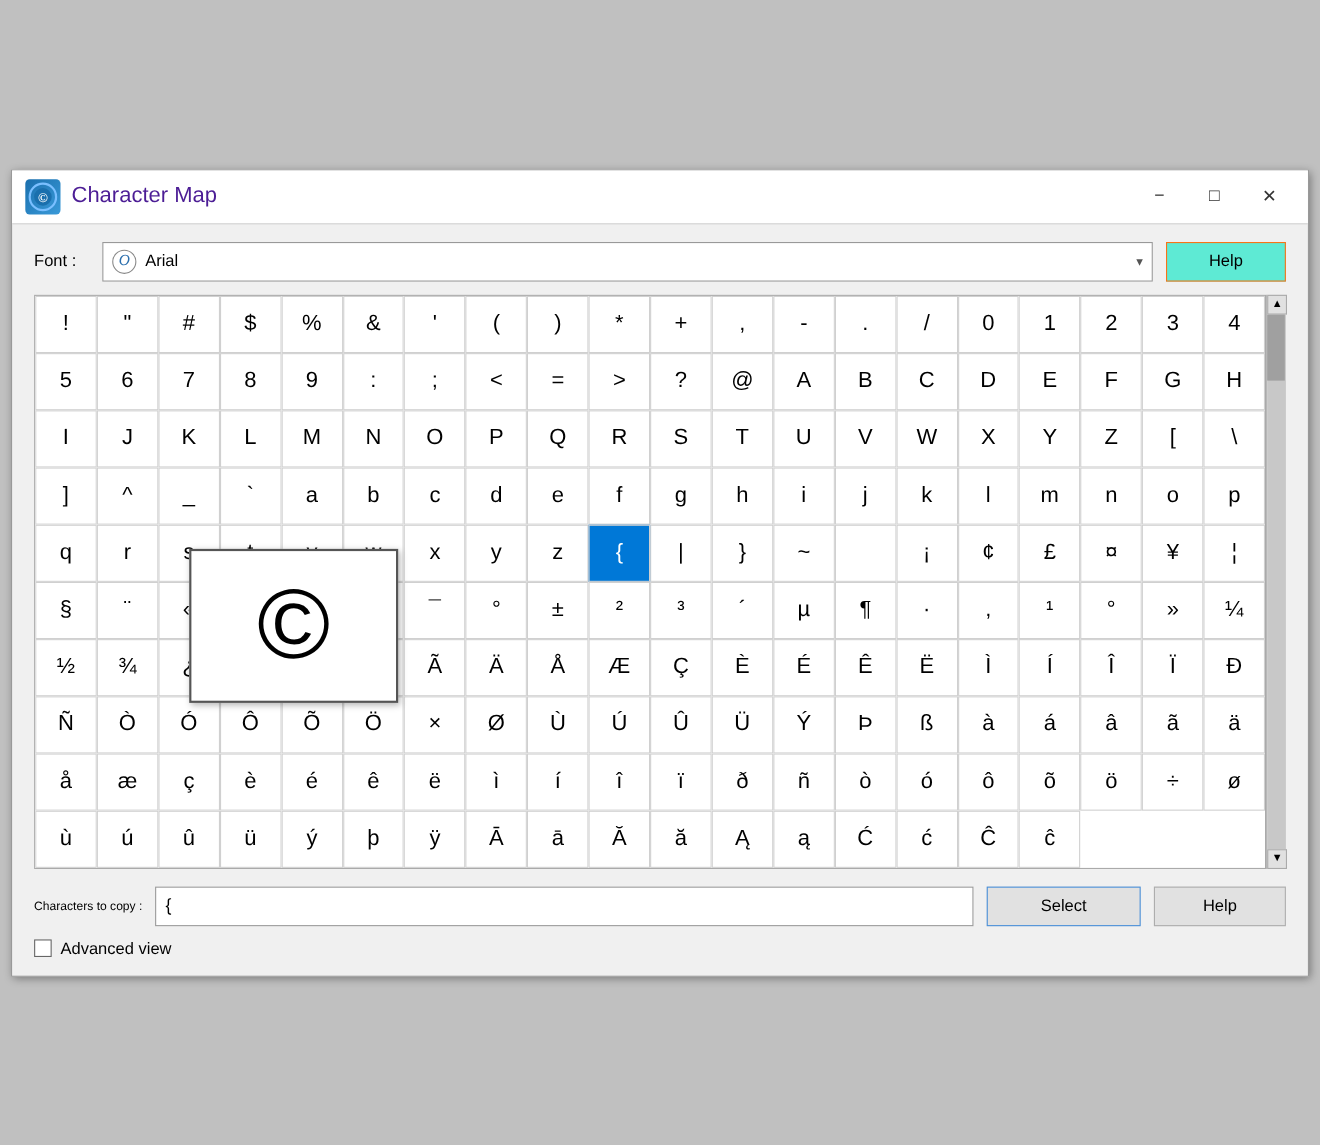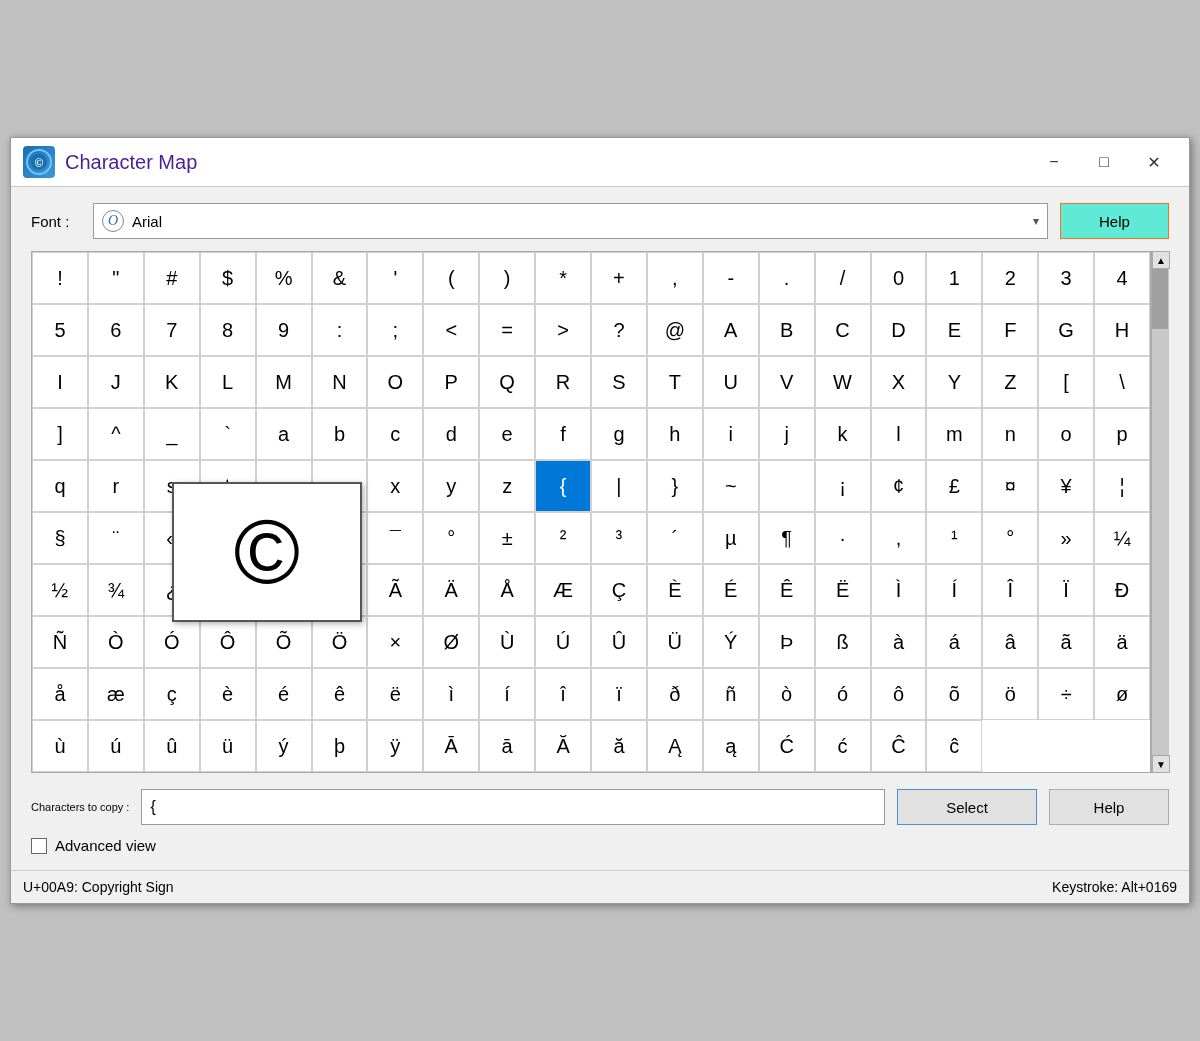--- a/index.html
+++ b/index.html
@@ -541,17 +541,13 @@
       <button class="select-btn">Select</button>
       <button class="copy-btn">Help</button>
     </div>
 
     <div class="advanced-row">
       <div class="adv-checkbox"></div>
       <span class="adv-label">Advanced view</span>
     </div>
   </div>
 
-  <div class="status-bar">
-    <span>U+00A9: Copyright Sign</span>
-    <span>Keystroke: Alt+0169</span>
-  </div>
 </div>
 
 </body></html>

